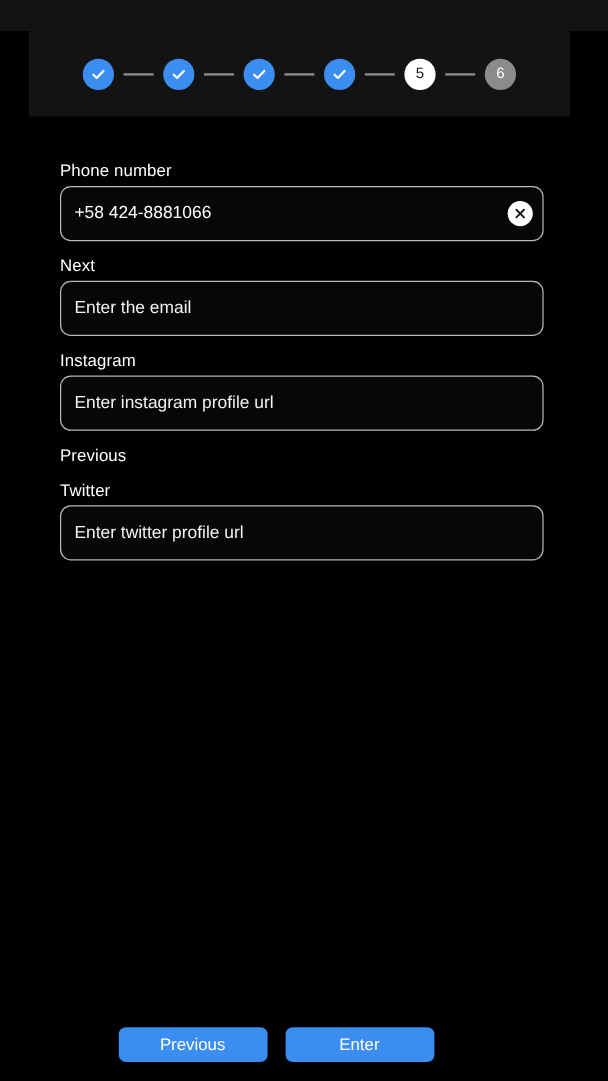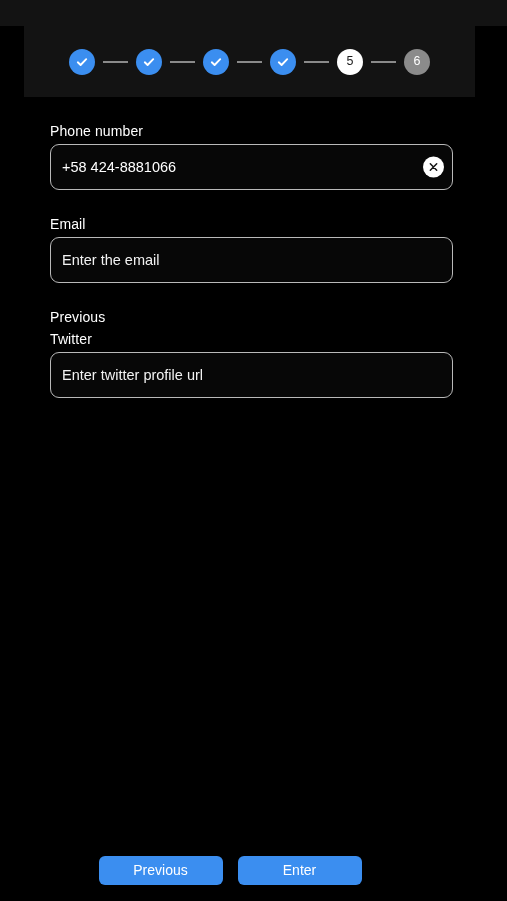--- a/index.html
+++ b/index.html
@@ -90,26 +90,26 @@
   .field {
     margin-bottom: 0;
   }
   .field-label {
     display: block;
     font-size: 14px;
     font-weight: 500;
     color: #ffffff;
     letter-spacing: 0.1px;
     line-height: 18px;
-    margin: 0 0 4px 0;
+    margin: 11px 0 4px 0;
   }
   .input-wrap {
     position: relative;
     height: 46px;
-    margin-bottom: 25px;
+    margin-bottom: 11px;
   }
   .text-input {
     box-sizing: border-box;
     width: 403px;
     height: 46px;
     background: #070707;
     border: 1px solid #b9b9b9;
     border-radius: 9px;
     color: #ffffff;
     font-family: "Liberation Sans", sans-serif;
@@ -228,26 +228,32 @@
           <span>
             <svg width="11" height="11" viewBox="0 0 11 11">
                 <path d="M2.3 2.3 L8.7 8.7 M8.7 2.3 L2.3 8.7" stroke="#141414" stroke-width="1.5" stroke-linecap="round"></path>
               </svg>
           </span>
         </button>
       </div>
     </div>
 
     <div class="field">
-      <label class="field-label">Email</label>
+      <label class="field-label">Next</label>
       <div class="input-wrap">
         <input class="text-input" type="text" placeholder="Enter the email" style="">
       </div>
     </div>
 
+    <div class="field">
+      <label class="field-label">Instagram</label>
+      <div class="input-wrap">
+        <input class="text-input" type="text" placeholder="Enter instagram profile url" style="">
+      </div>
+    </div>
 
     <div class="field">
       <label class="field-label">Previous</label>
     </div>
 
     <div class="field">
       <label class="field-label">Twitter</label>
       <div class="input-wrap">
         <input class="text-input" type="text" placeholder="Enter twitter profile url" style="">
       </div>

